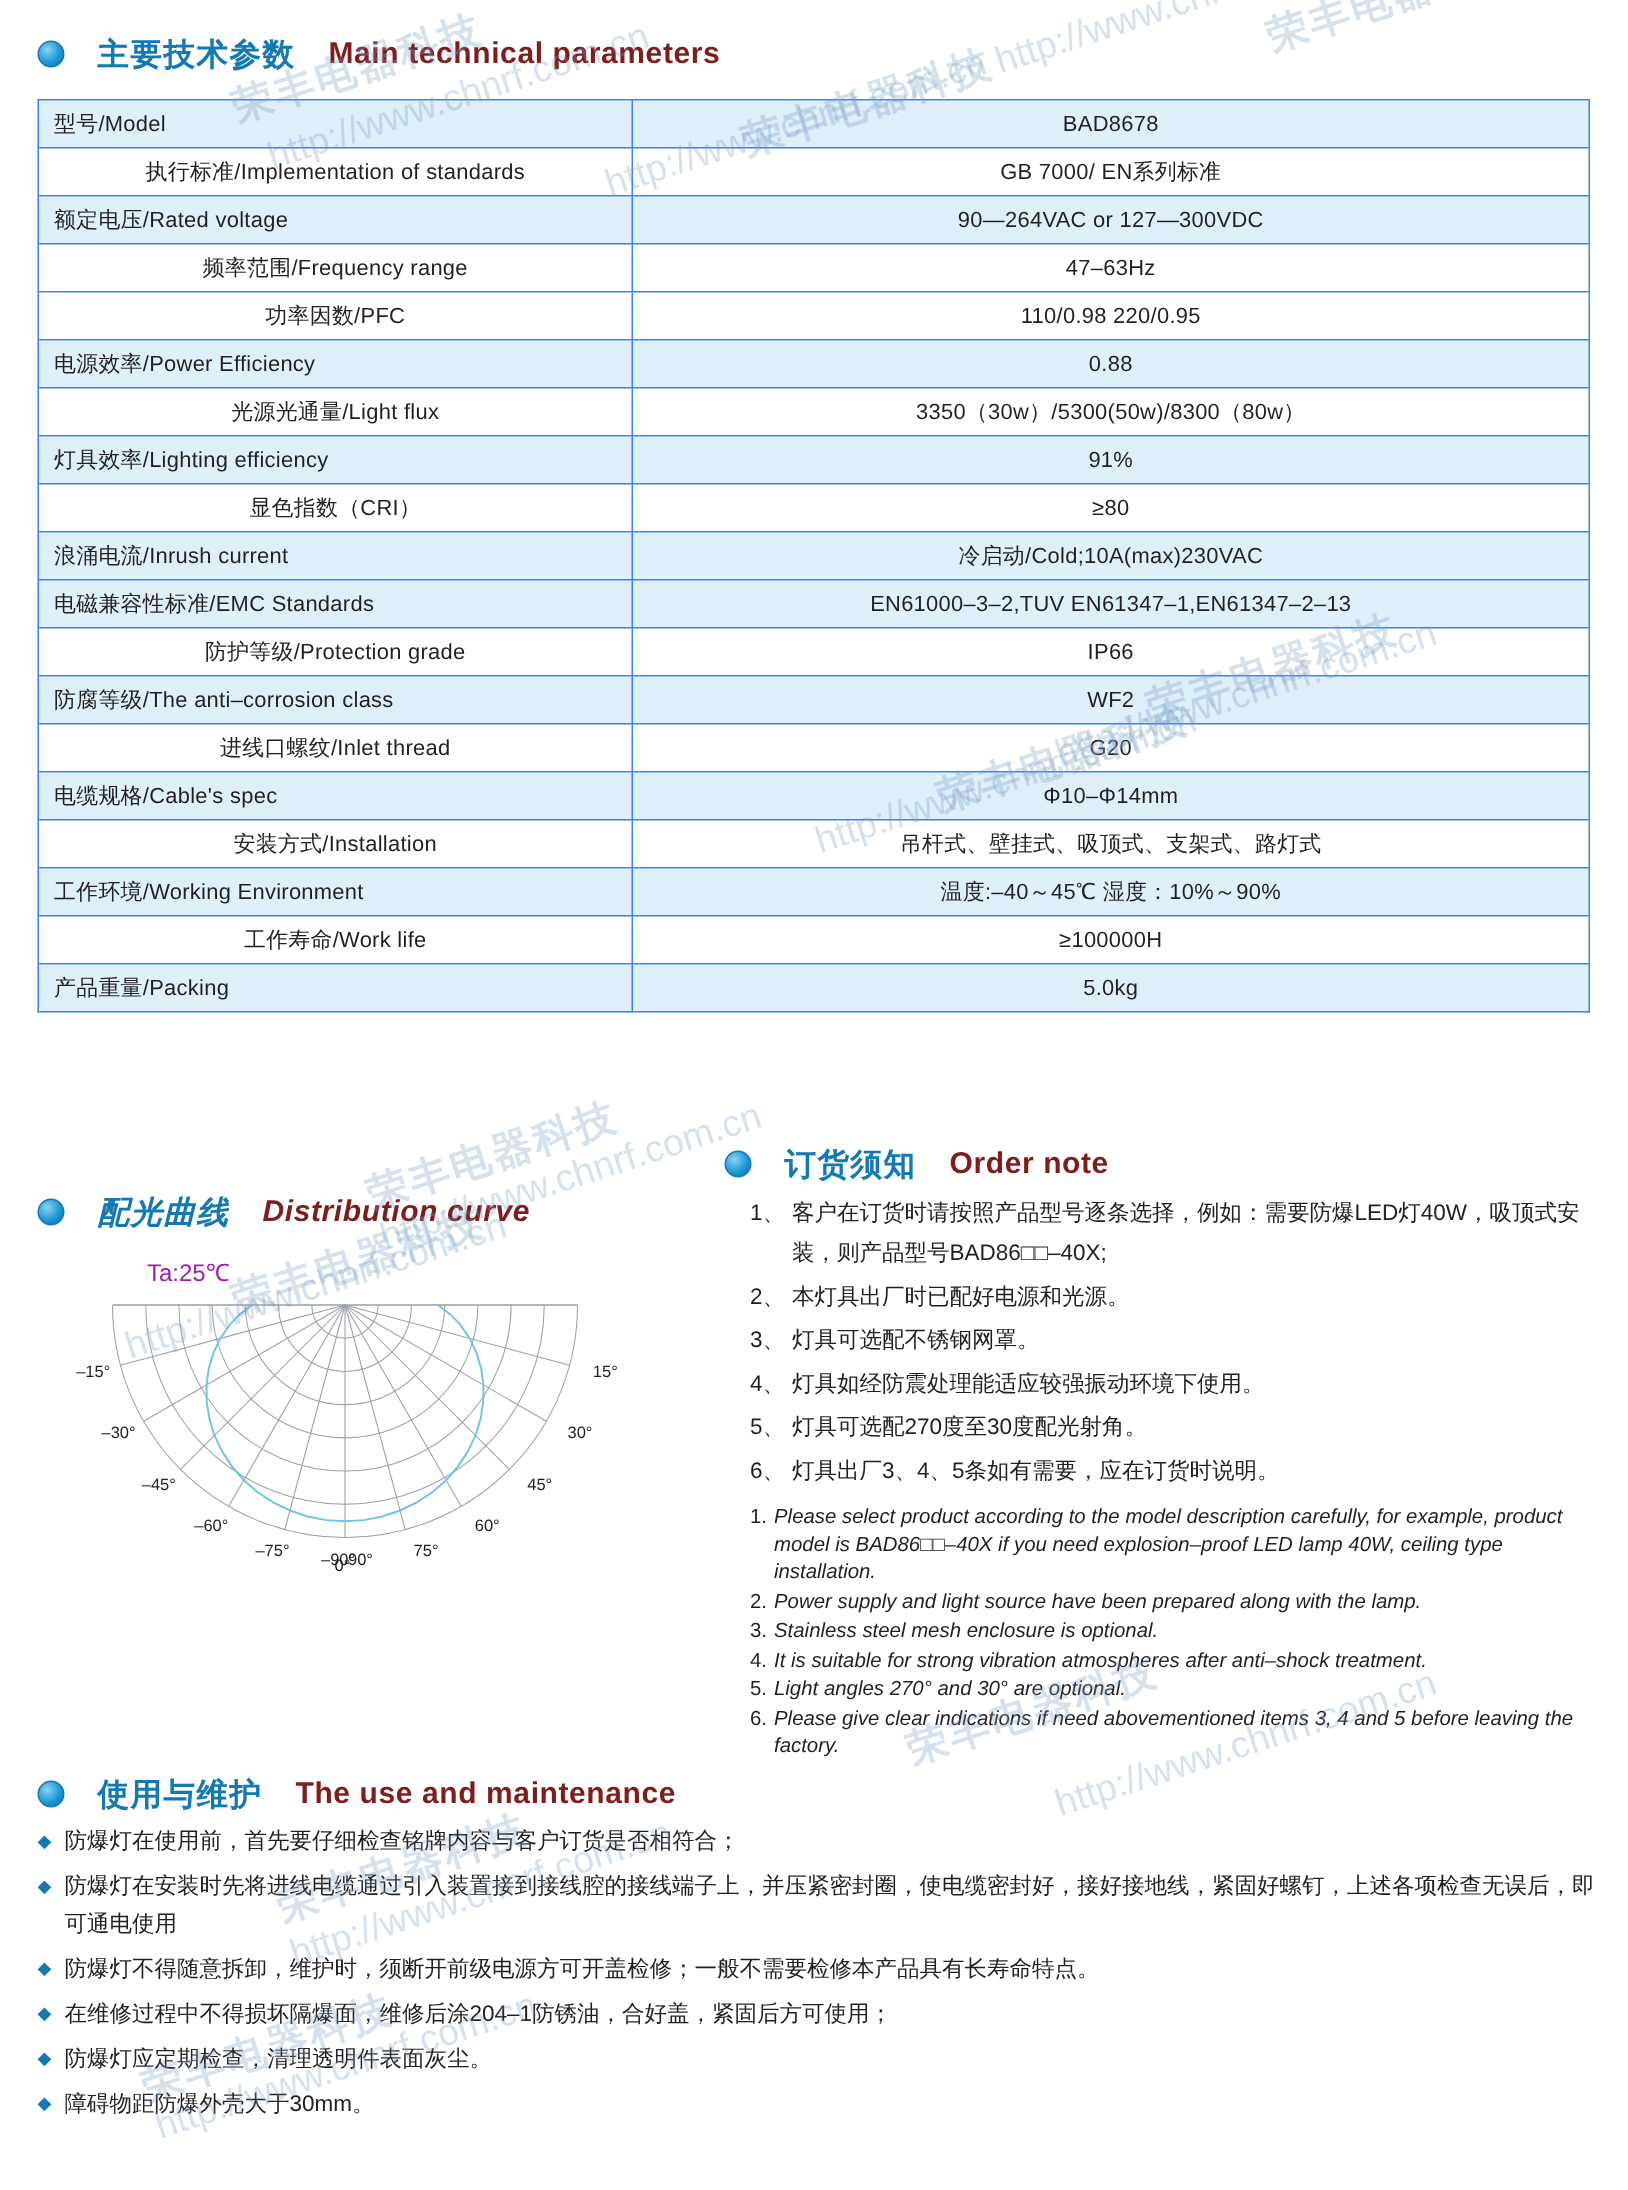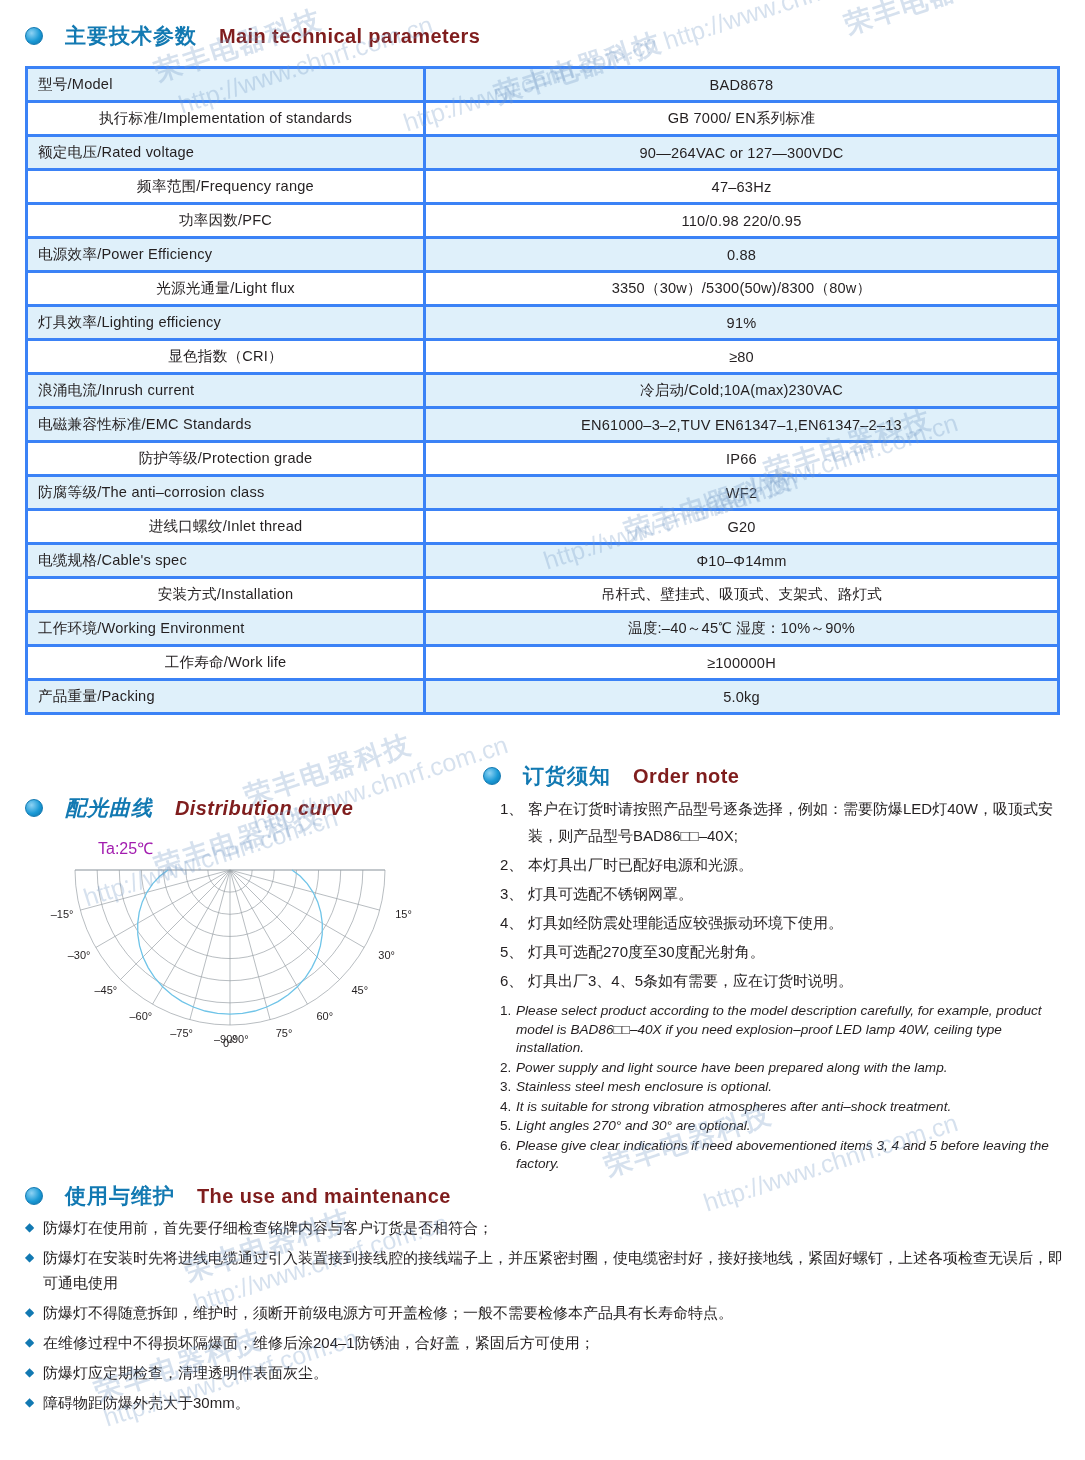--- a/index.html
+++ b/index.html
@@ -65,21 +65,21 @@
   .param-table {
     position: absolute;
     left: 25px;
     top: 66px;
     width: 1035px;
     border-collapse: collapse;
     font-size: 14.5px;
     z-index: 3;
   }
   .param-table td {
-    border: 3px solid #3b82f6;
+    border: 1px solid #3b82f6;
     height: 31px;
     padding: 0 10px;
     color: #231f20;
     font-size: 14.6px;
     letter-spacing: 0.2px;
     margin-left: 17px;
   }
   .param-table td.k {
     width: 375px;
     text-align: left;

